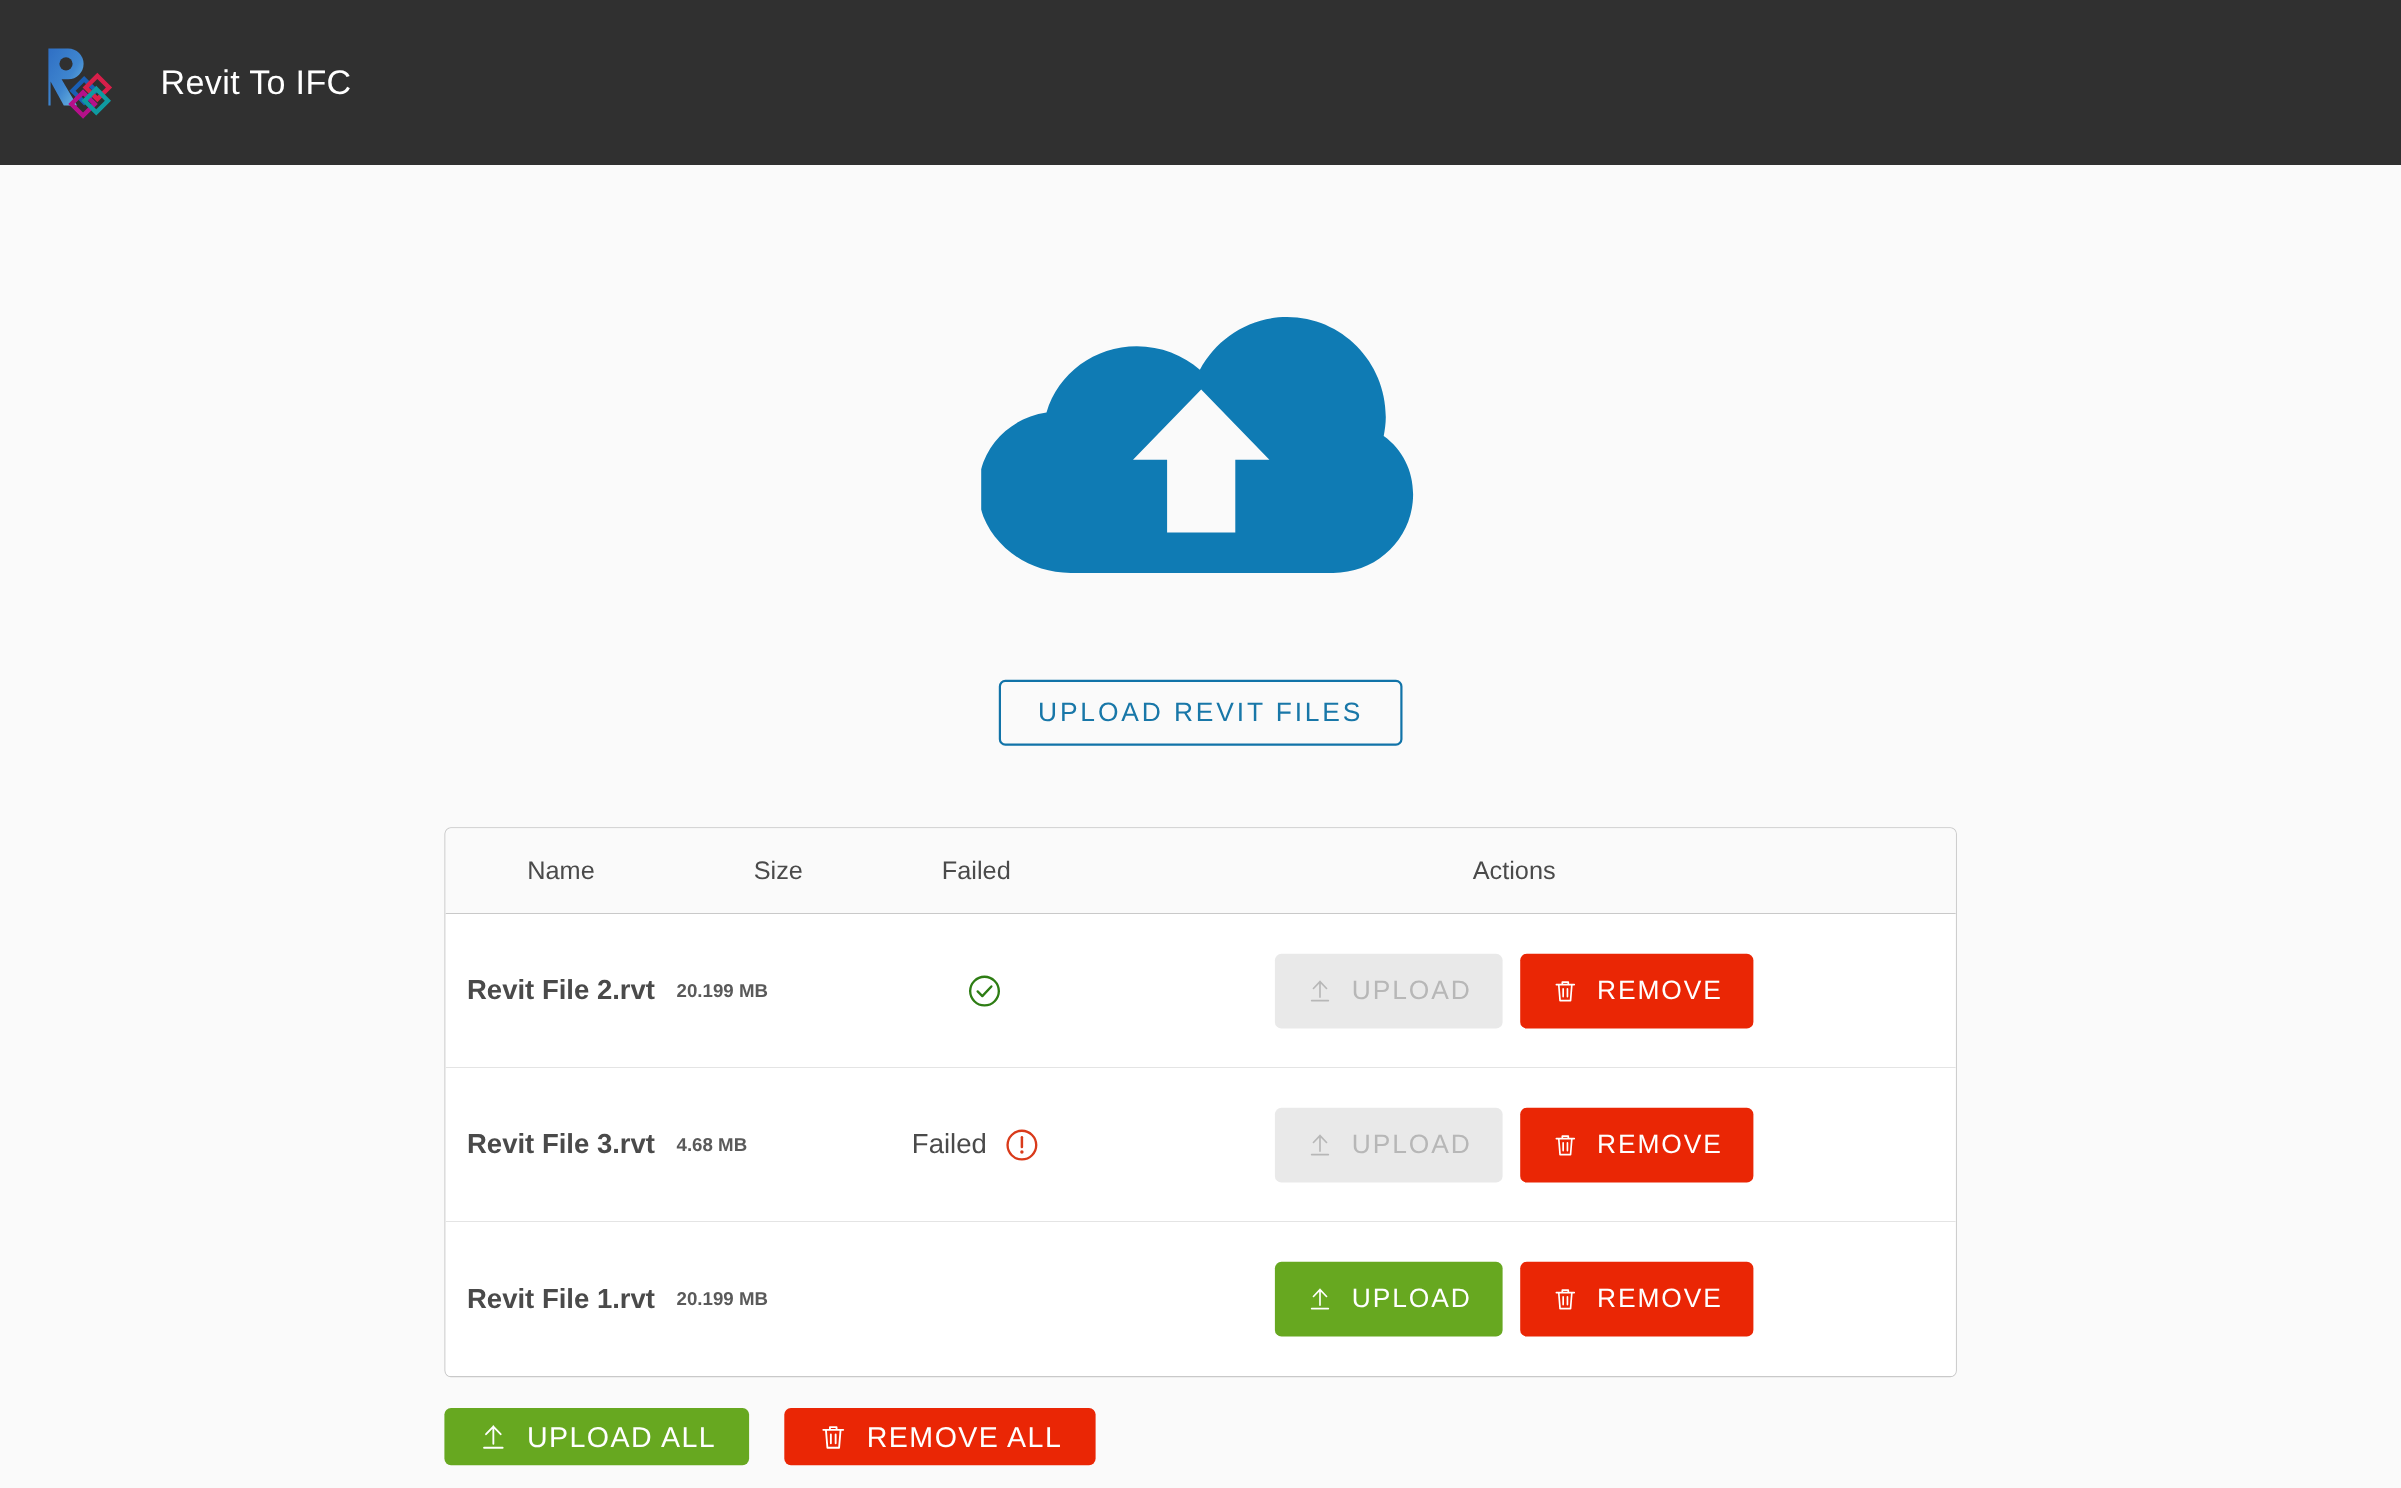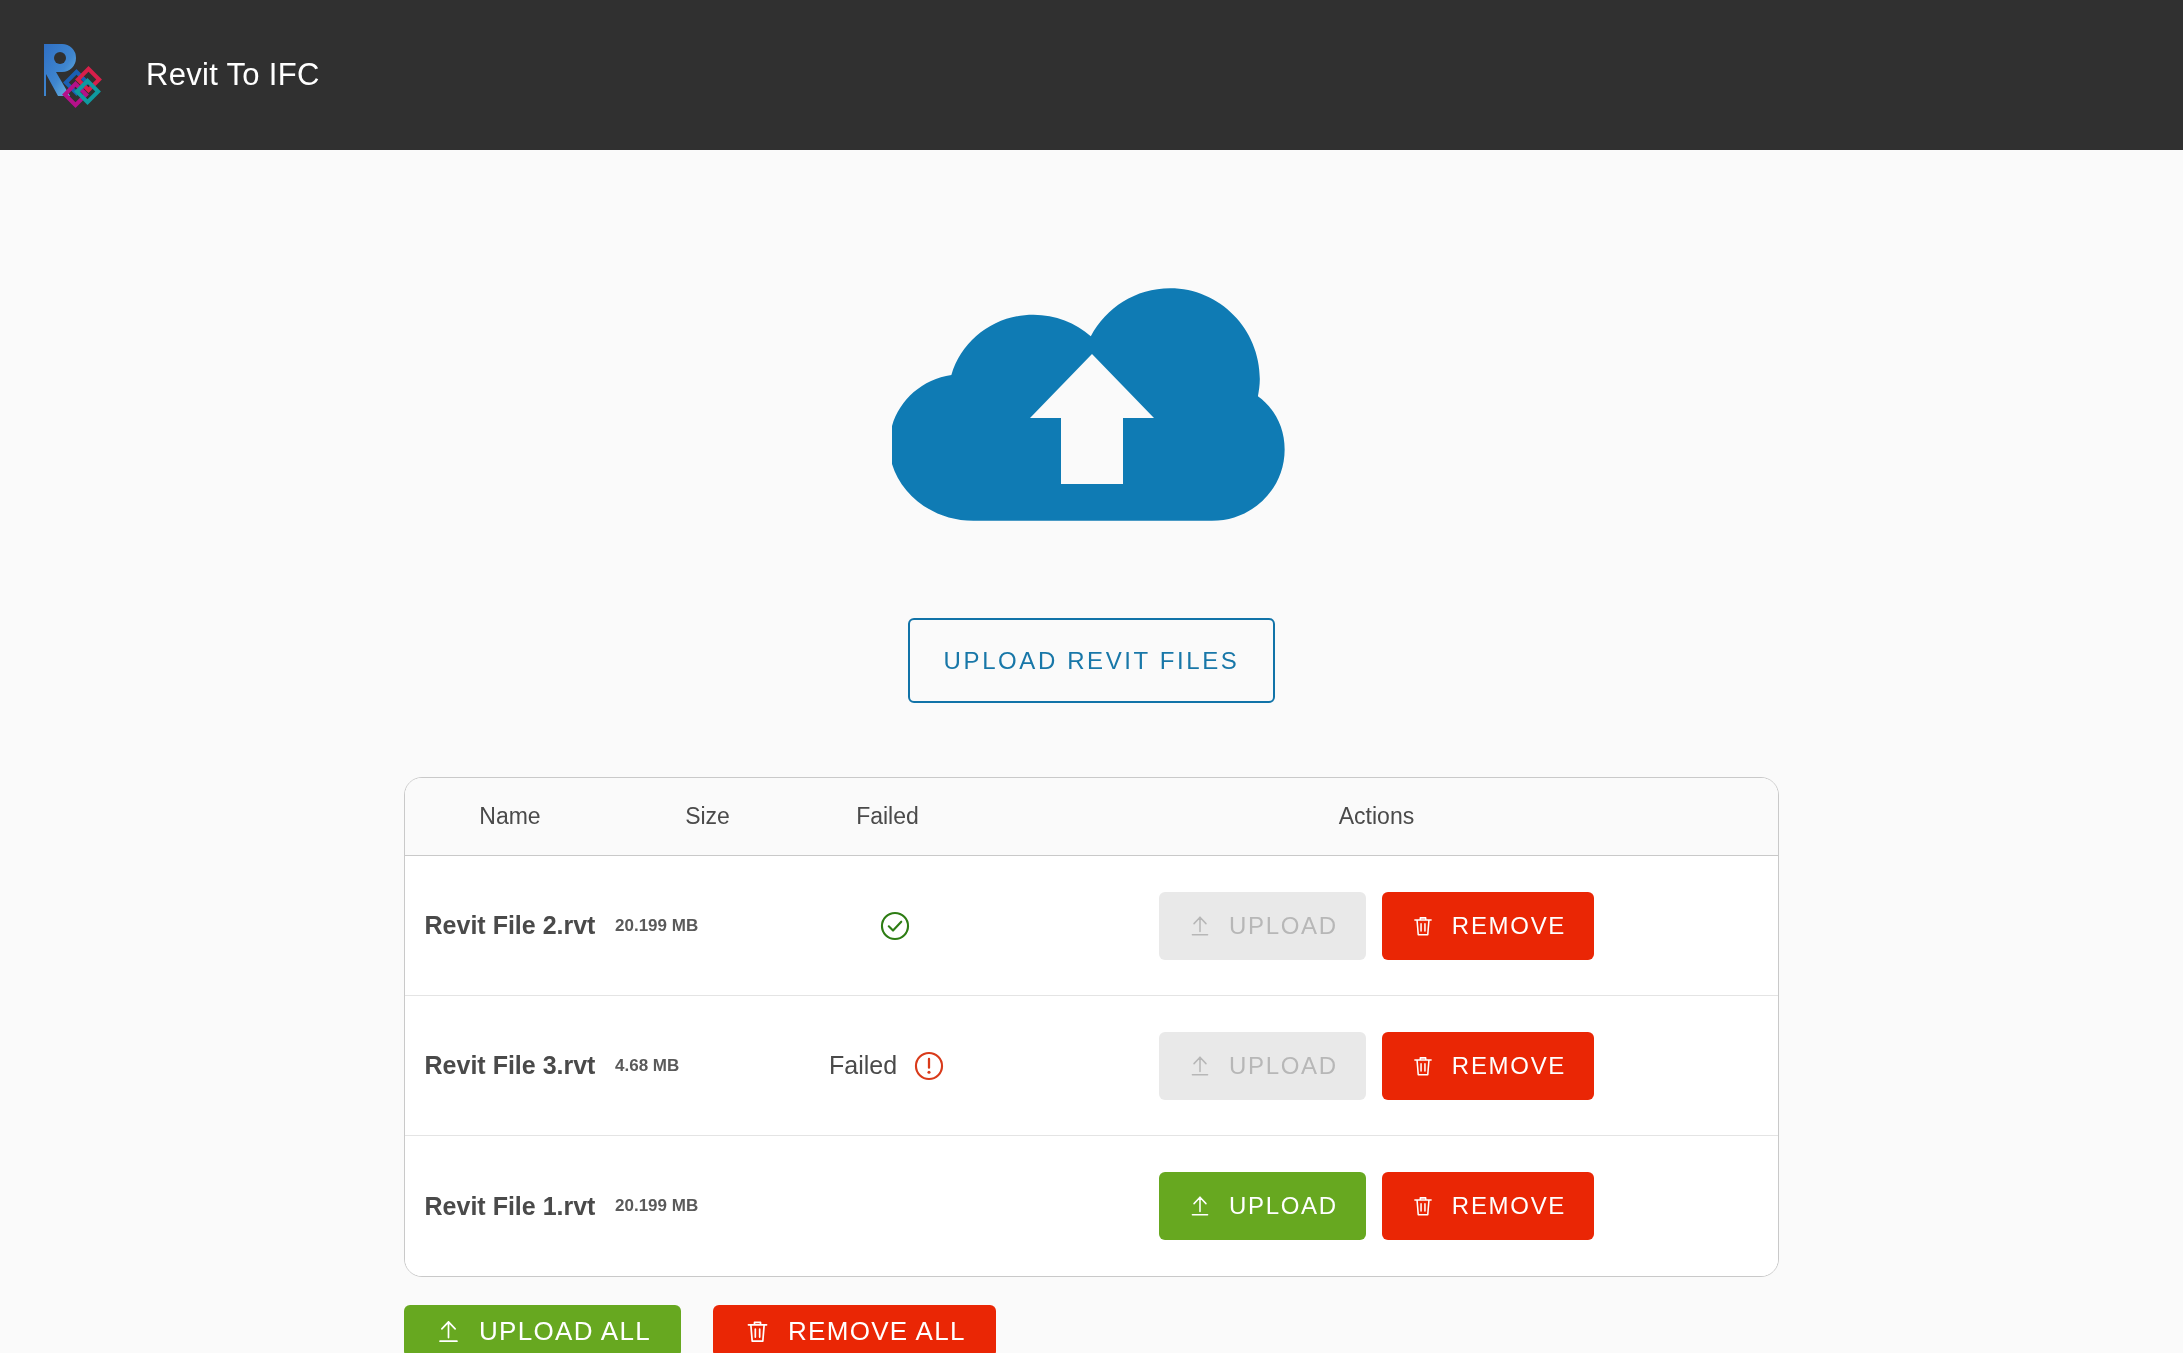--- a/index.html
+++ b/index.html
@@ -51,21 +51,21 @@
     height: 262px;
     display: flex;
     align-items: center;
     justify-content: center;
   }
   .cloud-svg { display: block; }
 
   
   .upload-files-btn {
     margin-top: 86px;
-    height: 85px;
+    height: 60px;
     padding: 0 34px;
     background: transparent;
     border: 2px solid #1173a8;
     border-radius: 6px;
     color: #1877a8;
     font-family: "Liberation Sans", sans-serif;
     font-size: 24px;
     letter-spacing: 2.6px;
     font-weight: 400;
     cursor: pointer;
@@ -73,21 +73,21 @@
     align-items: center;
     justify-content: center;
   }
 
   
   .file-table {
     margin-top: 74px;
     width: 1375px;
     background: #ffffff;
     border: 1px solid #c9c9c9;
-    border-radius: 18px;
+    border-radius: 6px;
     overflow: hidden;
   }
   .table-header {
     display: flex;
     align-items: center;
     height: 78px;
     background: #fafafa;
     border-bottom: 1px solid #c9c9c9;
   }
   .th {

